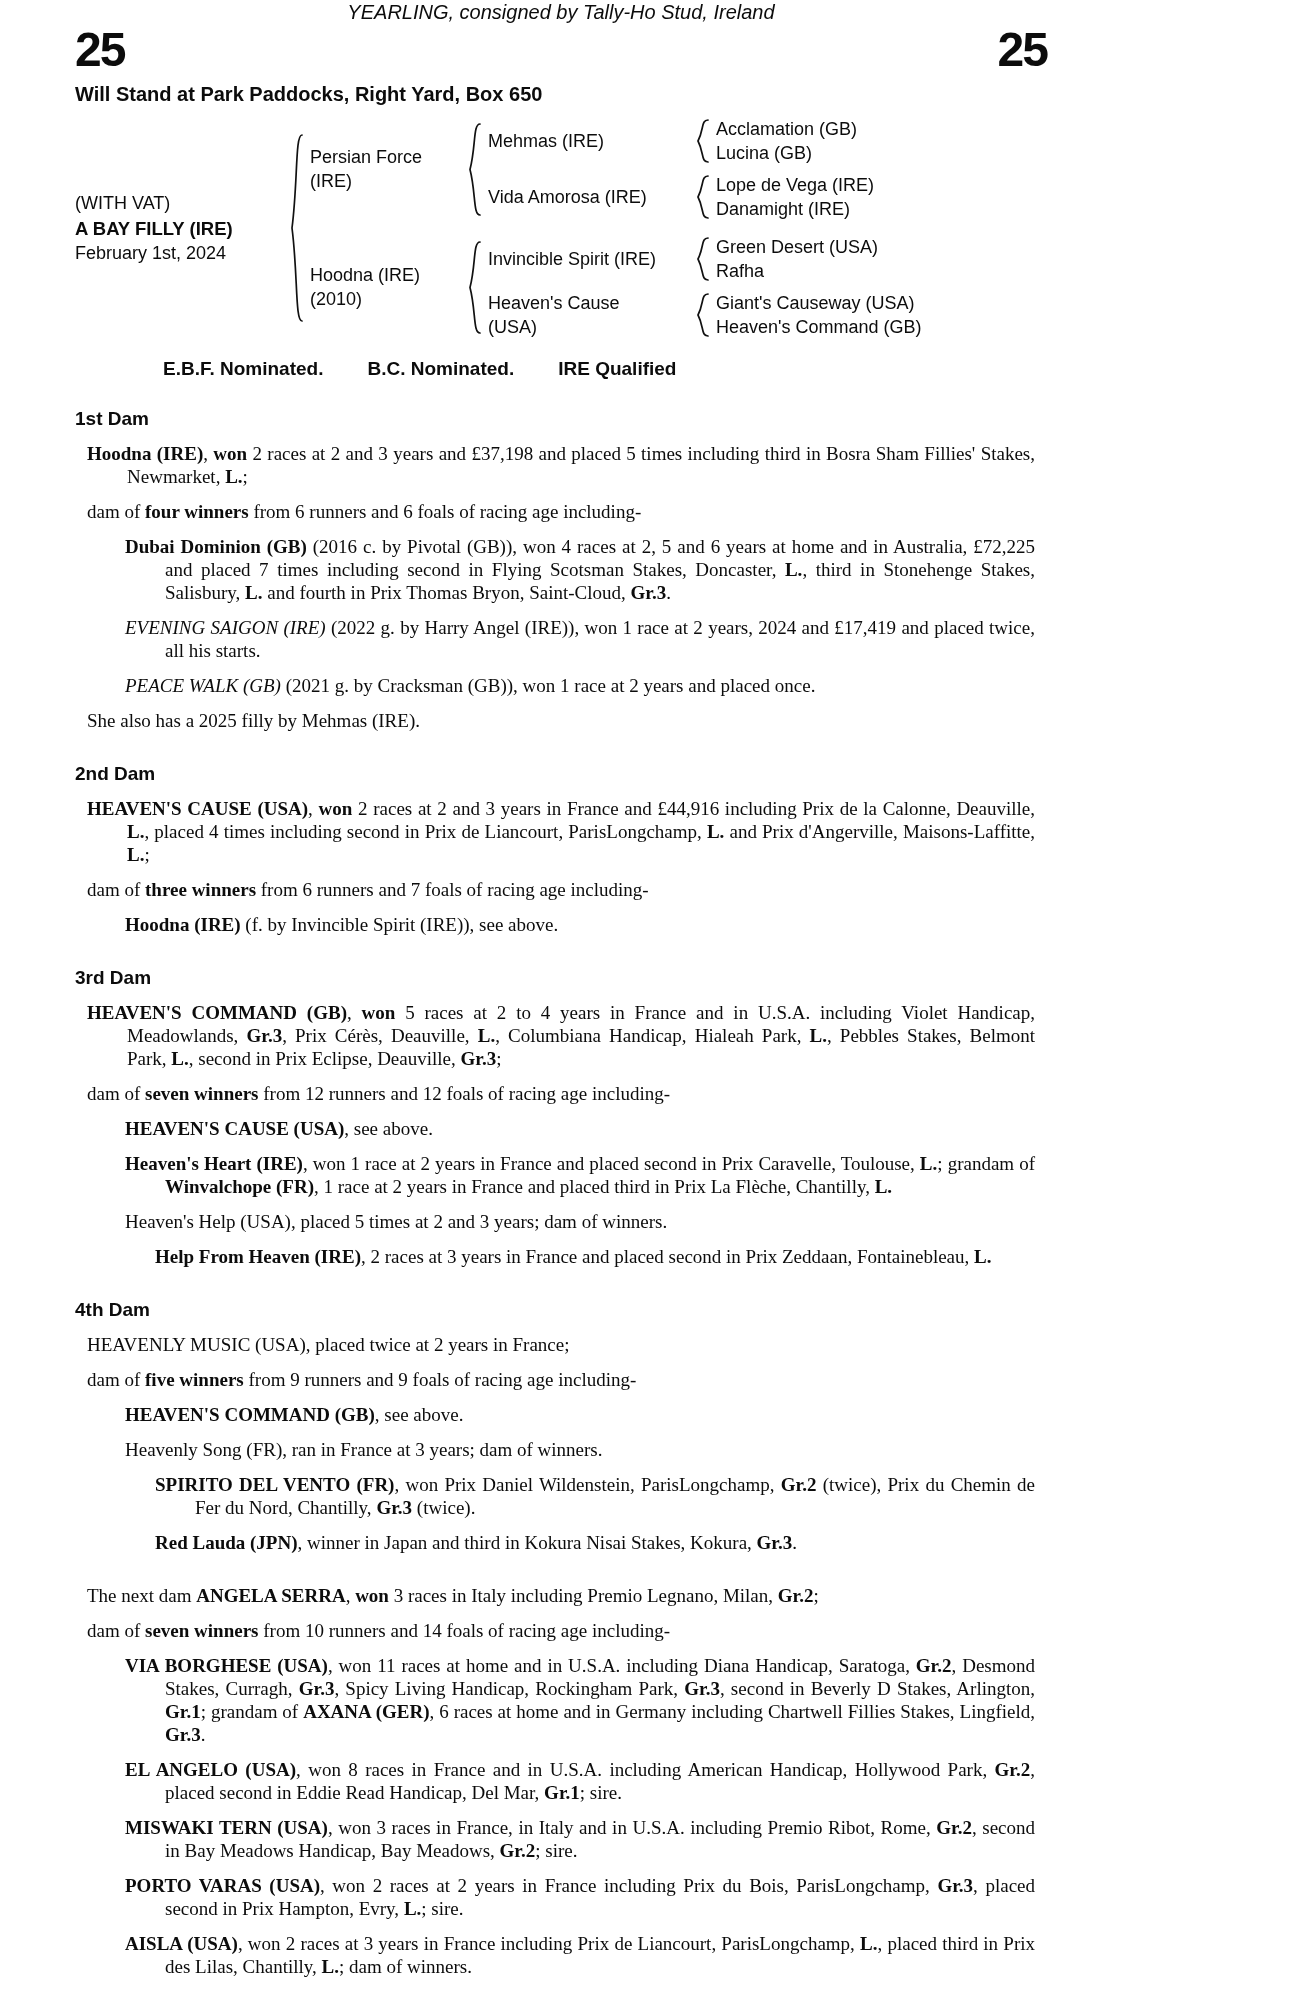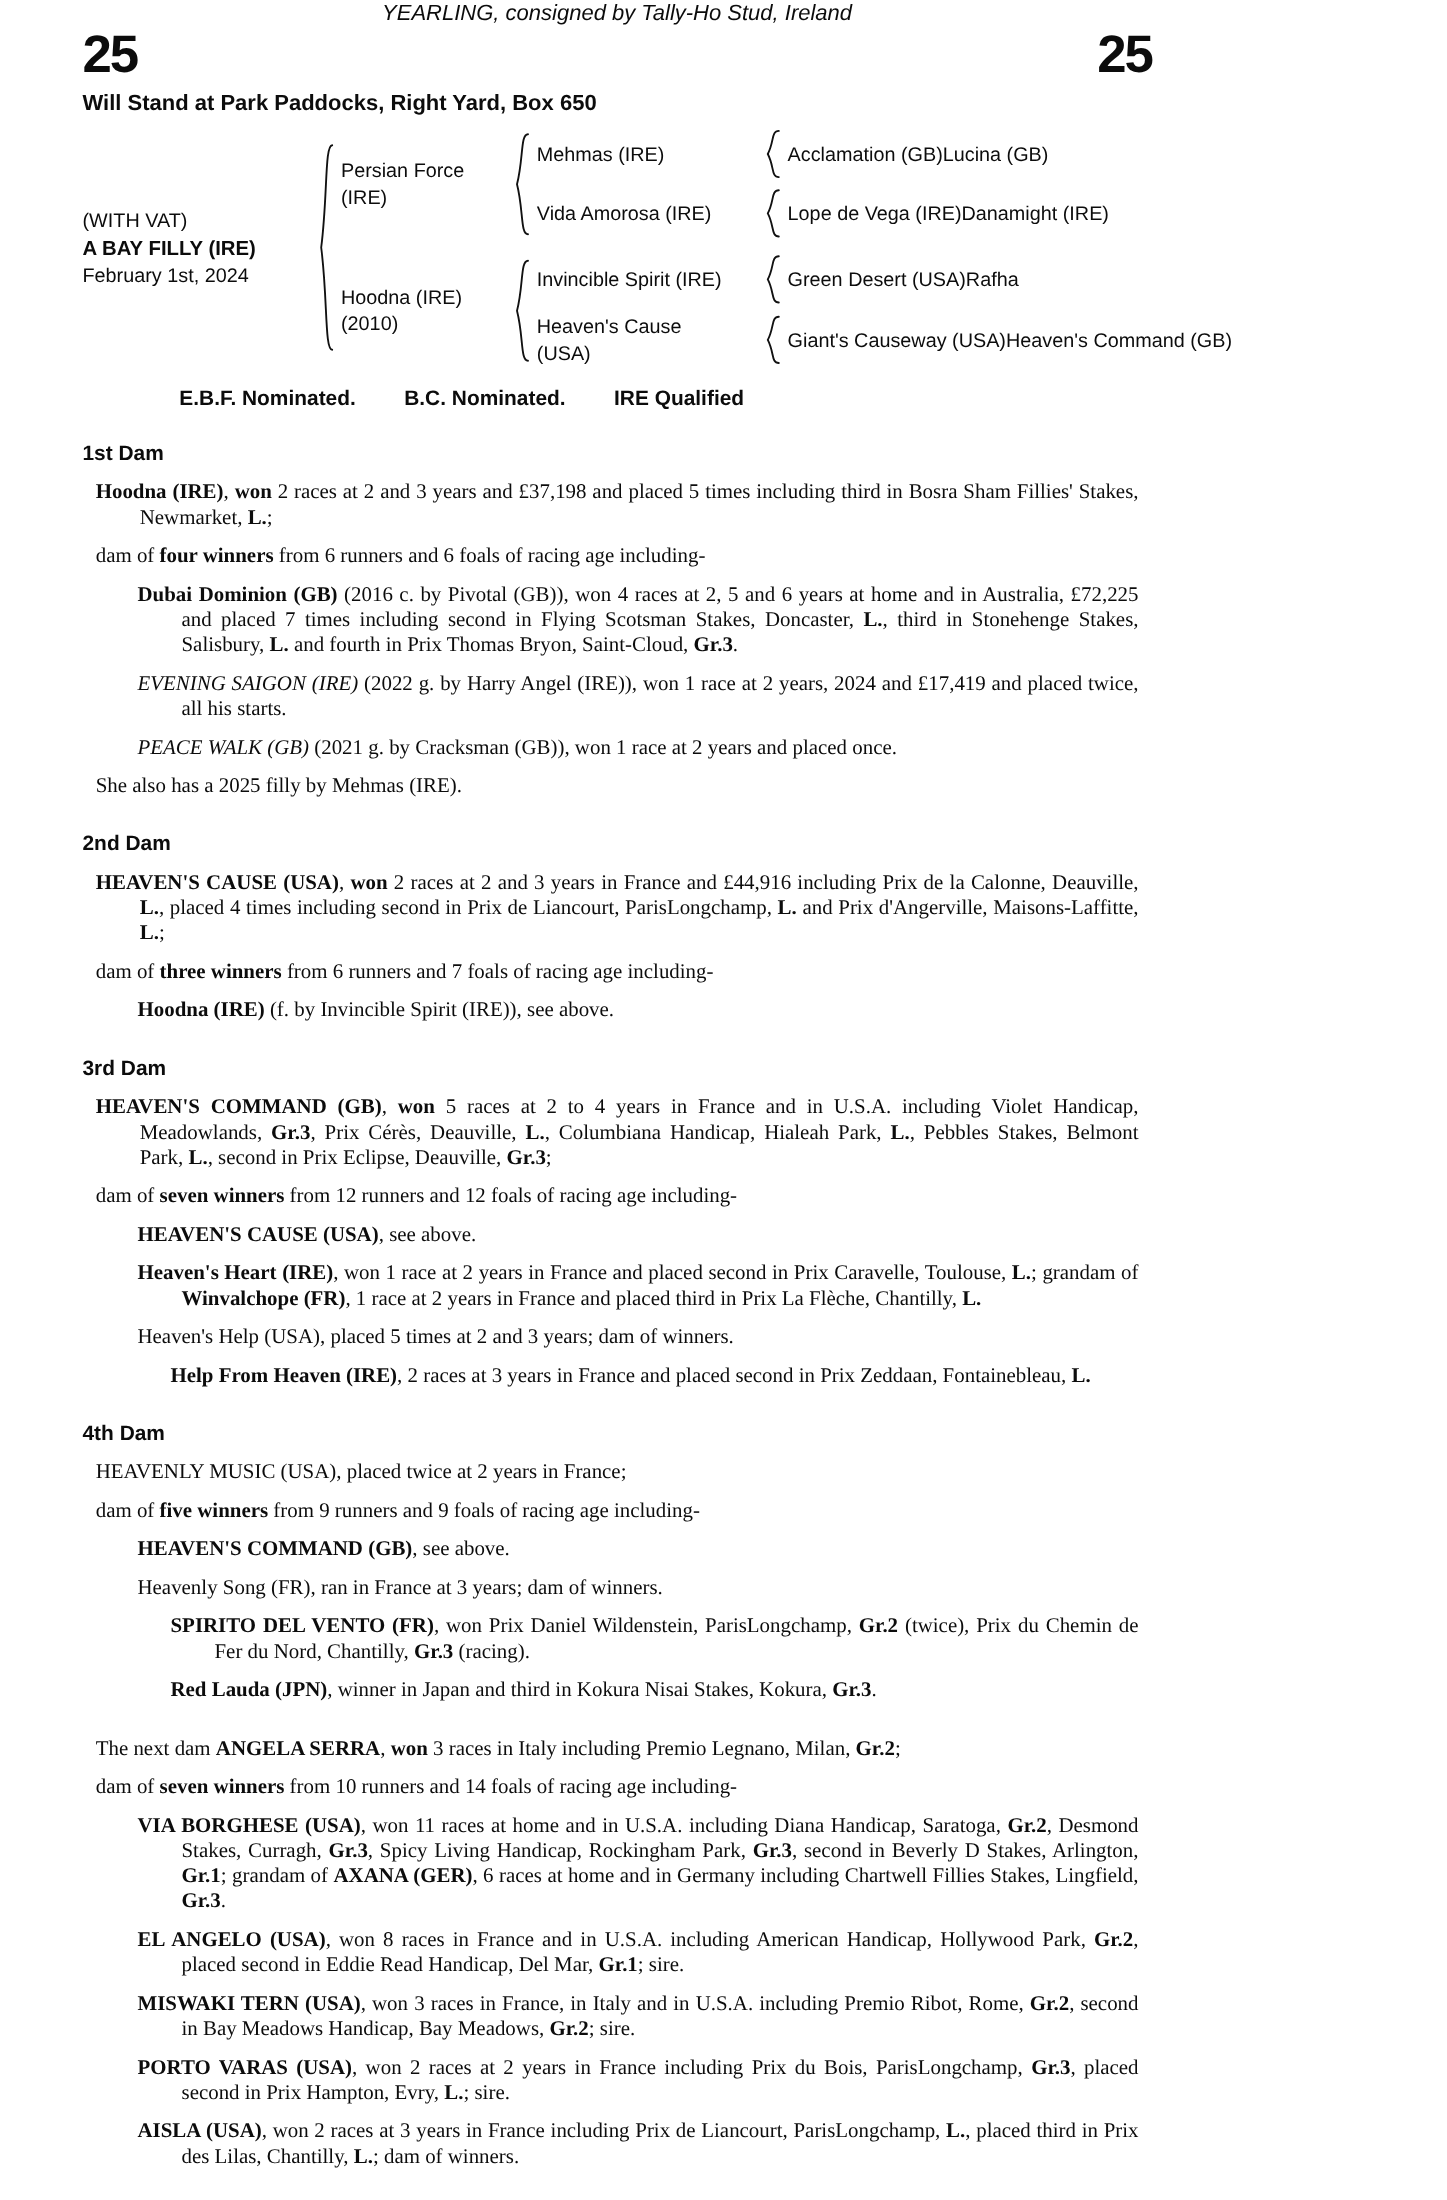--- a/index.html
+++ b/index.html
@@ -16,21 +16,21 @@
   
   .ped{display:flex;align-items:center;margin-top:10px;}
   .ped-info{width:212px;flex:none;font-size:18px;line-height:25px;}
   .ped-info .name{font-weight:bold;font-size:18.5px;}
   .gen1{display:flex;flex-direction:column;gap:14px;}
   .group{display:flex;align-items:center;}
   .parent{width:155px;flex:none;font-size:18px;line-height:24px;}
   .branches{display:flex;flex-direction:column;gap:8px;}
   .branch{display:flex;align-items:center;}
   .gp{width:205px;flex:none;font-size:18px;line-height:24px;}
-  .ggp{display:flex;flex-direction:row;font-size:18px;line-height:24px;width:250px;}
+  .ggp{display:flex;flex-direction:column;font-size:18px;line-height:24px;width:250px;}
   .tree-line{white-space:nowrap;}
   .brace{flex:none;margin:0 6px 0 2px;}
   .brace path{stroke:#111;stroke-width:1.7;fill:none;stroke-linecap:round;}
 
   .noms{display:flex;gap:44px;padding-left:88px;margin-top:18px;
         font-weight:bold;font-size:19px;line-height:24px;}
 
   
   .sections{margin-top:26px;font-size:19px;line-height:23px;}
   .section + .section{margin-top:30px;}
@@ -180,21 +180,21 @@
           <p class="para l1"><span class="run-b">Heaven's Heart (IRE)</span><span class="run-n">, won 1 race at 2 years in France and placed second in Prix Caravelle, Toulouse, </span><span class="run-b">L.</span><span class="run-n">; grandam of </span><span class="run-b">Winvalchope (FR)</span><span class="run-n">, 1 race at 2 years in France and placed third in Prix La Flèche, Chantilly, </span><span class="run-b">L.</span></p>
           <p class="para l1"><span class="run-n">Heaven's Help (USA), placed 5 times at 2 and 3 years; dam of winners.</span></p>
           <p class="para l2"><span class="run-b">Help From Heaven (IRE)</span><span class="run-n">, 2 races at 3 years in France and placed second in Prix Zeddaan, Fontainebleau, </span><span class="run-b">L.</span></p>
         </section>
         <section class="section">
           <h3 class="sec-heading">4th Dam</h3>
           <p class="para l0"><span class="run-n">HEAVENLY MUSIC (USA), placed twice at 2 years in France;</span></p>
           <p class="para l0"><span class="run-n">dam of </span><span class="run-b">five winners</span><span class="run-n"> from 9 runners and 9 foals of racing age including-</span></p>
           <p class="para l1"><span class="run-b">HEAVEN'S COMMAND (GB)</span><span class="run-n">, see above.</span></p>
           <p class="para l1"><span class="run-n">Heavenly Song (FR), ran in France at 3 years; dam of winners.</span></p>
-          <p class="para l2"><span class="run-b">SPIRITO DEL VENTO (FR)</span><span class="run-n">, won Prix Daniel Wildenstein, ParisLongchamp, </span><span class="run-b">Gr.2</span><span class="run-n"> (twice), Prix du Chemin de Fer du Nord, Chantilly, </span><span class="run-b">Gr.3</span><span class="run-n"> (racing).</span></p>
+          <p class="para l2"><span class="run-b">SPIRITO DEL VENTO (FR)</span><span class="run-n">, won Prix Daniel Wildenstein, ParisLongchamp, </span><span class="run-b">Gr.2</span><span class="run-n"> (twice), Prix du Chemin de Fer du Nord, Chantilly, </span><span class="run-b">Gr.3</span><span class="run-n"> (twice).</span></p>
           <p class="para l2"><span class="run-b">Red Lauda (JPN)</span><span class="run-n">, winner in Japan and third in Kokura Nisai Stakes, Kokura, </span><span class="run-b">Gr.3</span><span class="run-n">.</span></p>
         </section>
         <section class="section">
           <p class="para l0"><span class="run-n">The next dam </span><span class="run-b">ANGELA SERRA</span><span class="run-n">, </span><span class="run-b">won</span><span class="run-n"> 3 races in Italy including Premio Legnano, Milan, </span><span class="run-b">Gr.2</span><span class="run-n">;</span></p>
           <p class="para l0"><span class="run-n">dam of </span><span class="run-b">seven winners</span><span class="run-n"> from 10 runners and 14 foals of racing age including-</span></p>
           <p class="para l1"><span class="run-b">VIA BORGHESE (USA)</span><span class="run-n">, won 11 races at home and in U.S.A. including Diana Handicap, Saratoga, </span><span class="run-b">Gr.2</span><span class="run-n">, Desmond Stakes, Curragh, </span><span class="run-b">Gr.3</span><span class="run-n">, Spicy Living Handicap, Rockingham Park, </span><span class="run-b">Gr.3</span><span class="run-n">, second in Beverly D Stakes, Arlington, </span><span class="run-b">Gr.1</span><span class="run-n">; grandam of </span><span class="run-b">AXANA (GER)</span><span class="run-n">, 6 races at home and in Germany including Chartwell Fillies Stakes, Lingfield, </span><span class="run-b">Gr.3</span><span class="run-n">.</span></p>
           <p class="para l1"><span class="run-b">EL ANGELO (USA)</span><span class="run-n">, won 8 races in France and in U.S.A. including American Handicap, Hollywood Park, </span><span class="run-b">Gr.2</span><span class="run-n">, placed second in Eddie Read Handicap, Del Mar, </span><span class="run-b">Gr.1</span><span class="run-n">; sire.</span></p>
           <p class="para l1"><span class="run-b">MISWAKI TERN (USA)</span><span class="run-n">, won 3 races in France, in Italy and in U.S.A. including Premio Ribot, Rome, </span><span class="run-b">Gr.2</span><span class="run-n">, second in Bay Meadows Handicap, Bay Meadows, </span><span class="run-b">Gr.2</span><span class="run-n">; sire.</span></p>
           <p class="para l1"><span class="run-b">PORTO VARAS (USA)</span><span class="run-n">, won 2 races at 2 years in France including Prix du Bois, ParisLongchamp, </span><span class="run-b">Gr.3</span><span class="run-n">, placed second in Prix Hampton, Evry, </span><span class="run-b">L.</span><span class="run-n">; sire.</span></p>
           <p class="para l1"><span class="run-b">AISLA (USA)</span><span class="run-n">, won 2 races at 3 years in France including Prix de Liancourt, ParisLongchamp, </span><span class="run-b">L.</span><span class="run-n">, placed third in Prix des Lilas, Chantilly, </span><span class="run-b">L.</span><span class="run-n">; dam of winners.</span></p>

